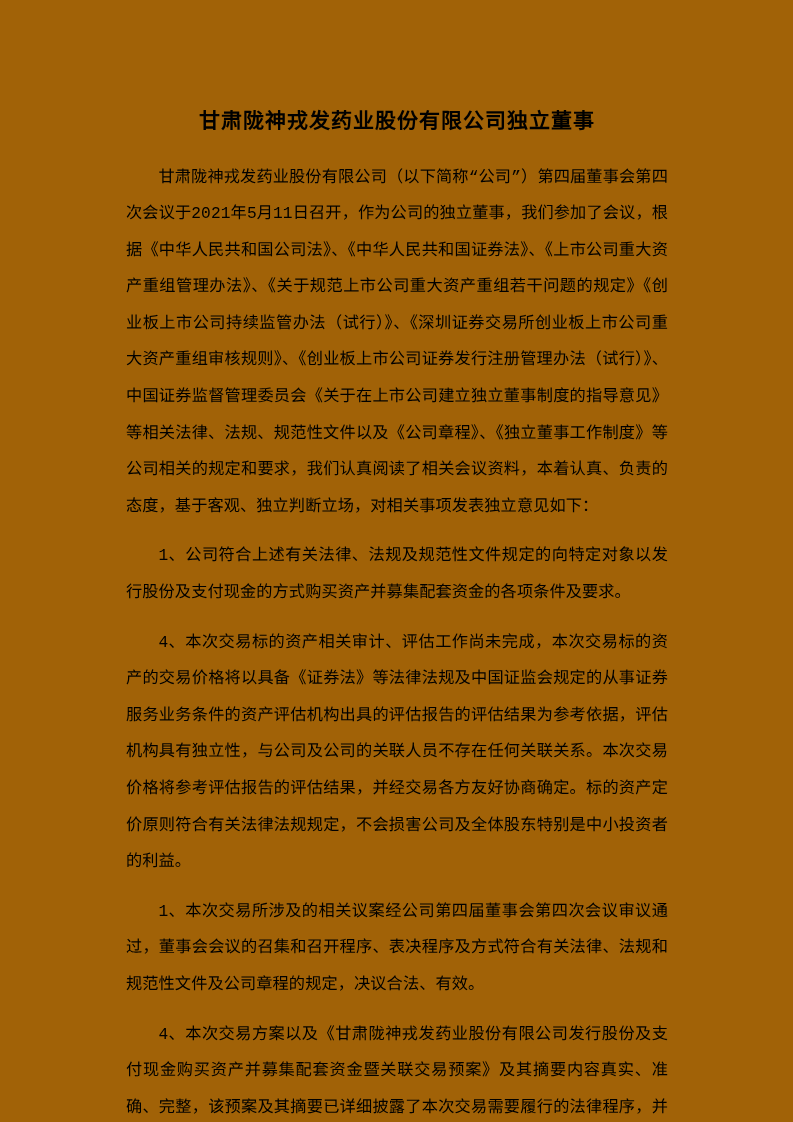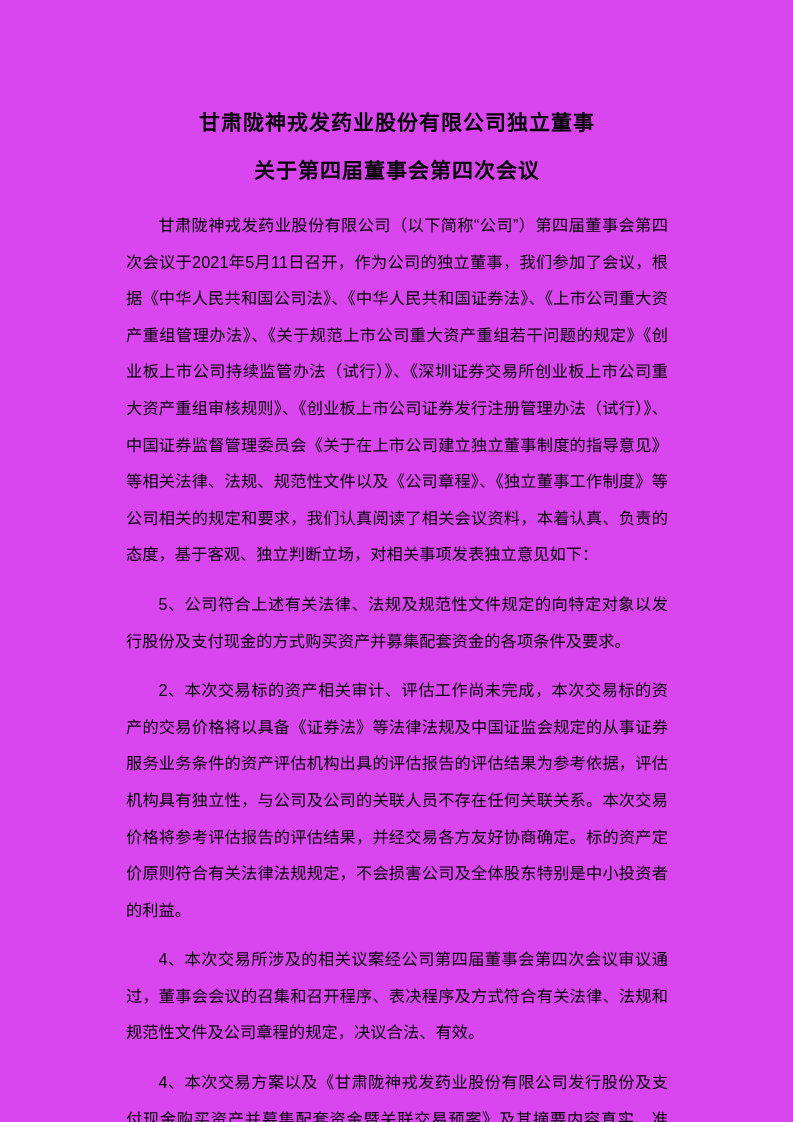--- a/index.html
+++ b/index.html
@@ -5,23 +5,23 @@
   html, body {
     margin: 0;
     padding: 0;
     background: #ffffff;
   }
   .page {
     position: relative;
     width: 793px;
     height: 1122px;
     margin: 0 auto;
-    background: #d946ef;
+    background: #a16207;
     overflow: hidden;
-    font-family: Liberation Sans, sans-serif;
+    font-family: Liberation Mono, monospace;
     color: #000000;
   }
   .content {
     padding: 99px 112px 0 113px;
   }
   .doc-title {
     text-align: center;
     font-weight: bold;
     font-size: 21px;
     line-height: 47.5px;
@@ -45,25 +45,24 @@
   }
 </style>
 </head>
 <body>
 
 <div class="page">
   <div class="content">
 
     <div class="doc-title">
       <span class="title-line">甘肃陇神戎发药业股份有限公司独立董事</span>
-      <span class="title-line">关于第四届董事会第四次会议</span>
     </div>
 
     <div class="doc-body">
       <p>甘肃陇神戎发药业股份有限公司（以下简称“公司”）第四届董事会第四次会议于2021年5月11日召开，作为公司的独立董事，我们参加了会议，根据《中华人民共和国公司法》、《中华人民共和国证券法》、《上市公司重大资产重组管理办法》、《关于规范上市公司重大资产重组若干问题的规定》《创业板上市公司持续监管办法（试行）》、《深圳证券交易所创业板上市公司重大资产重组审核规则》、《创业板上市公司证券发行注册管理办法（试行）》、中国证券监督管理委员会《关于在上市公司建立独立董事制度的指导意见》等相关法律、法规、规范性文件以及《公司章程》、《独立董事工作制度》等公司相关的规定和要求，我们认真阅读了相关会议资料，本着认真、负责的态度，基于客观、独立判断立场，对相关事项发表独立意见如下：</p>
-      <p>5、公司符合上述有关法律、法规及规范性文件规定的向特定对象以发行股份及支付现金的方式购买资产并募集配套资金的各项条件及要求。</p>
-      <p>2、本次交易标的资产相关审计、评估工作尚未完成，本次交易标的资产的交易价格将以具备《证券法》等法律法规及中国证监会规定的从事证券服务业务条件的资产评估机构出具的评估报告的评估结果为参考依据，评估机构具有独立性，与公司及公司的关联人员不存在任何关联关系。本次交易价格将参考评估报告的评估结果，并经交易各方友好协商确定。标的资产定价原则符合有关法律法规规定，不会损害公司及全体股东特别是中小投资者的利益。</p>
-      <p>4、本次交易所涉及的相关议案经公司第四届董事会第四次会议审议通过，董事会会议的召集和召开程序、表决程序及方式符合有关法律、法规和规范性文件及公司章程的规定，决议合法、有效。</p>
+      <p>1、公司符合上述有关法律、法规及规范性文件规定的向特定对象以发行股份及支付现金的方式购买资产并募集配套资金的各项条件及要求。</p>
+      <p>4、本次交易标的资产相关审计、评估工作尚未完成，本次交易标的资产的交易价格将以具备《证券法》等法律法规及中国证监会规定的从事证券服务业务条件的资产评估机构出具的评估报告的评估结果为参考依据，评估机构具有独立性，与公司及公司的关联人员不存在任何关联关系。本次交易价格将参考评估报告的评估结果，并经交易各方友好协商确定。标的资产定价原则符合有关法律法规规定，不会损害公司及全体股东特别是中小投资者的利益。</p>
+      <p>1、本次交易所涉及的相关议案经公司第四届董事会第四次会议审议通过，董事会会议的召集和召开程序、表决程序及方式符合有关法律、法规和规范性文件及公司章程的规定，决议合法、有效。</p>
       <p>4、本次交易方案以及《甘肃陇神戎发药业股份有限公司发行股份及支付现金购买资产并募集配套资金暨关联交易预案》及其摘要内容真实、准确、完整，该预案及其摘要已详细披露了本次交易需要履行的法律程序，并充分披露了本次交易相关风险，本次交易的交易方案具备可操作性，不会损害公司及全体股</p>
     </div>
 
   </div>
 </div>
 
 </body></html>

